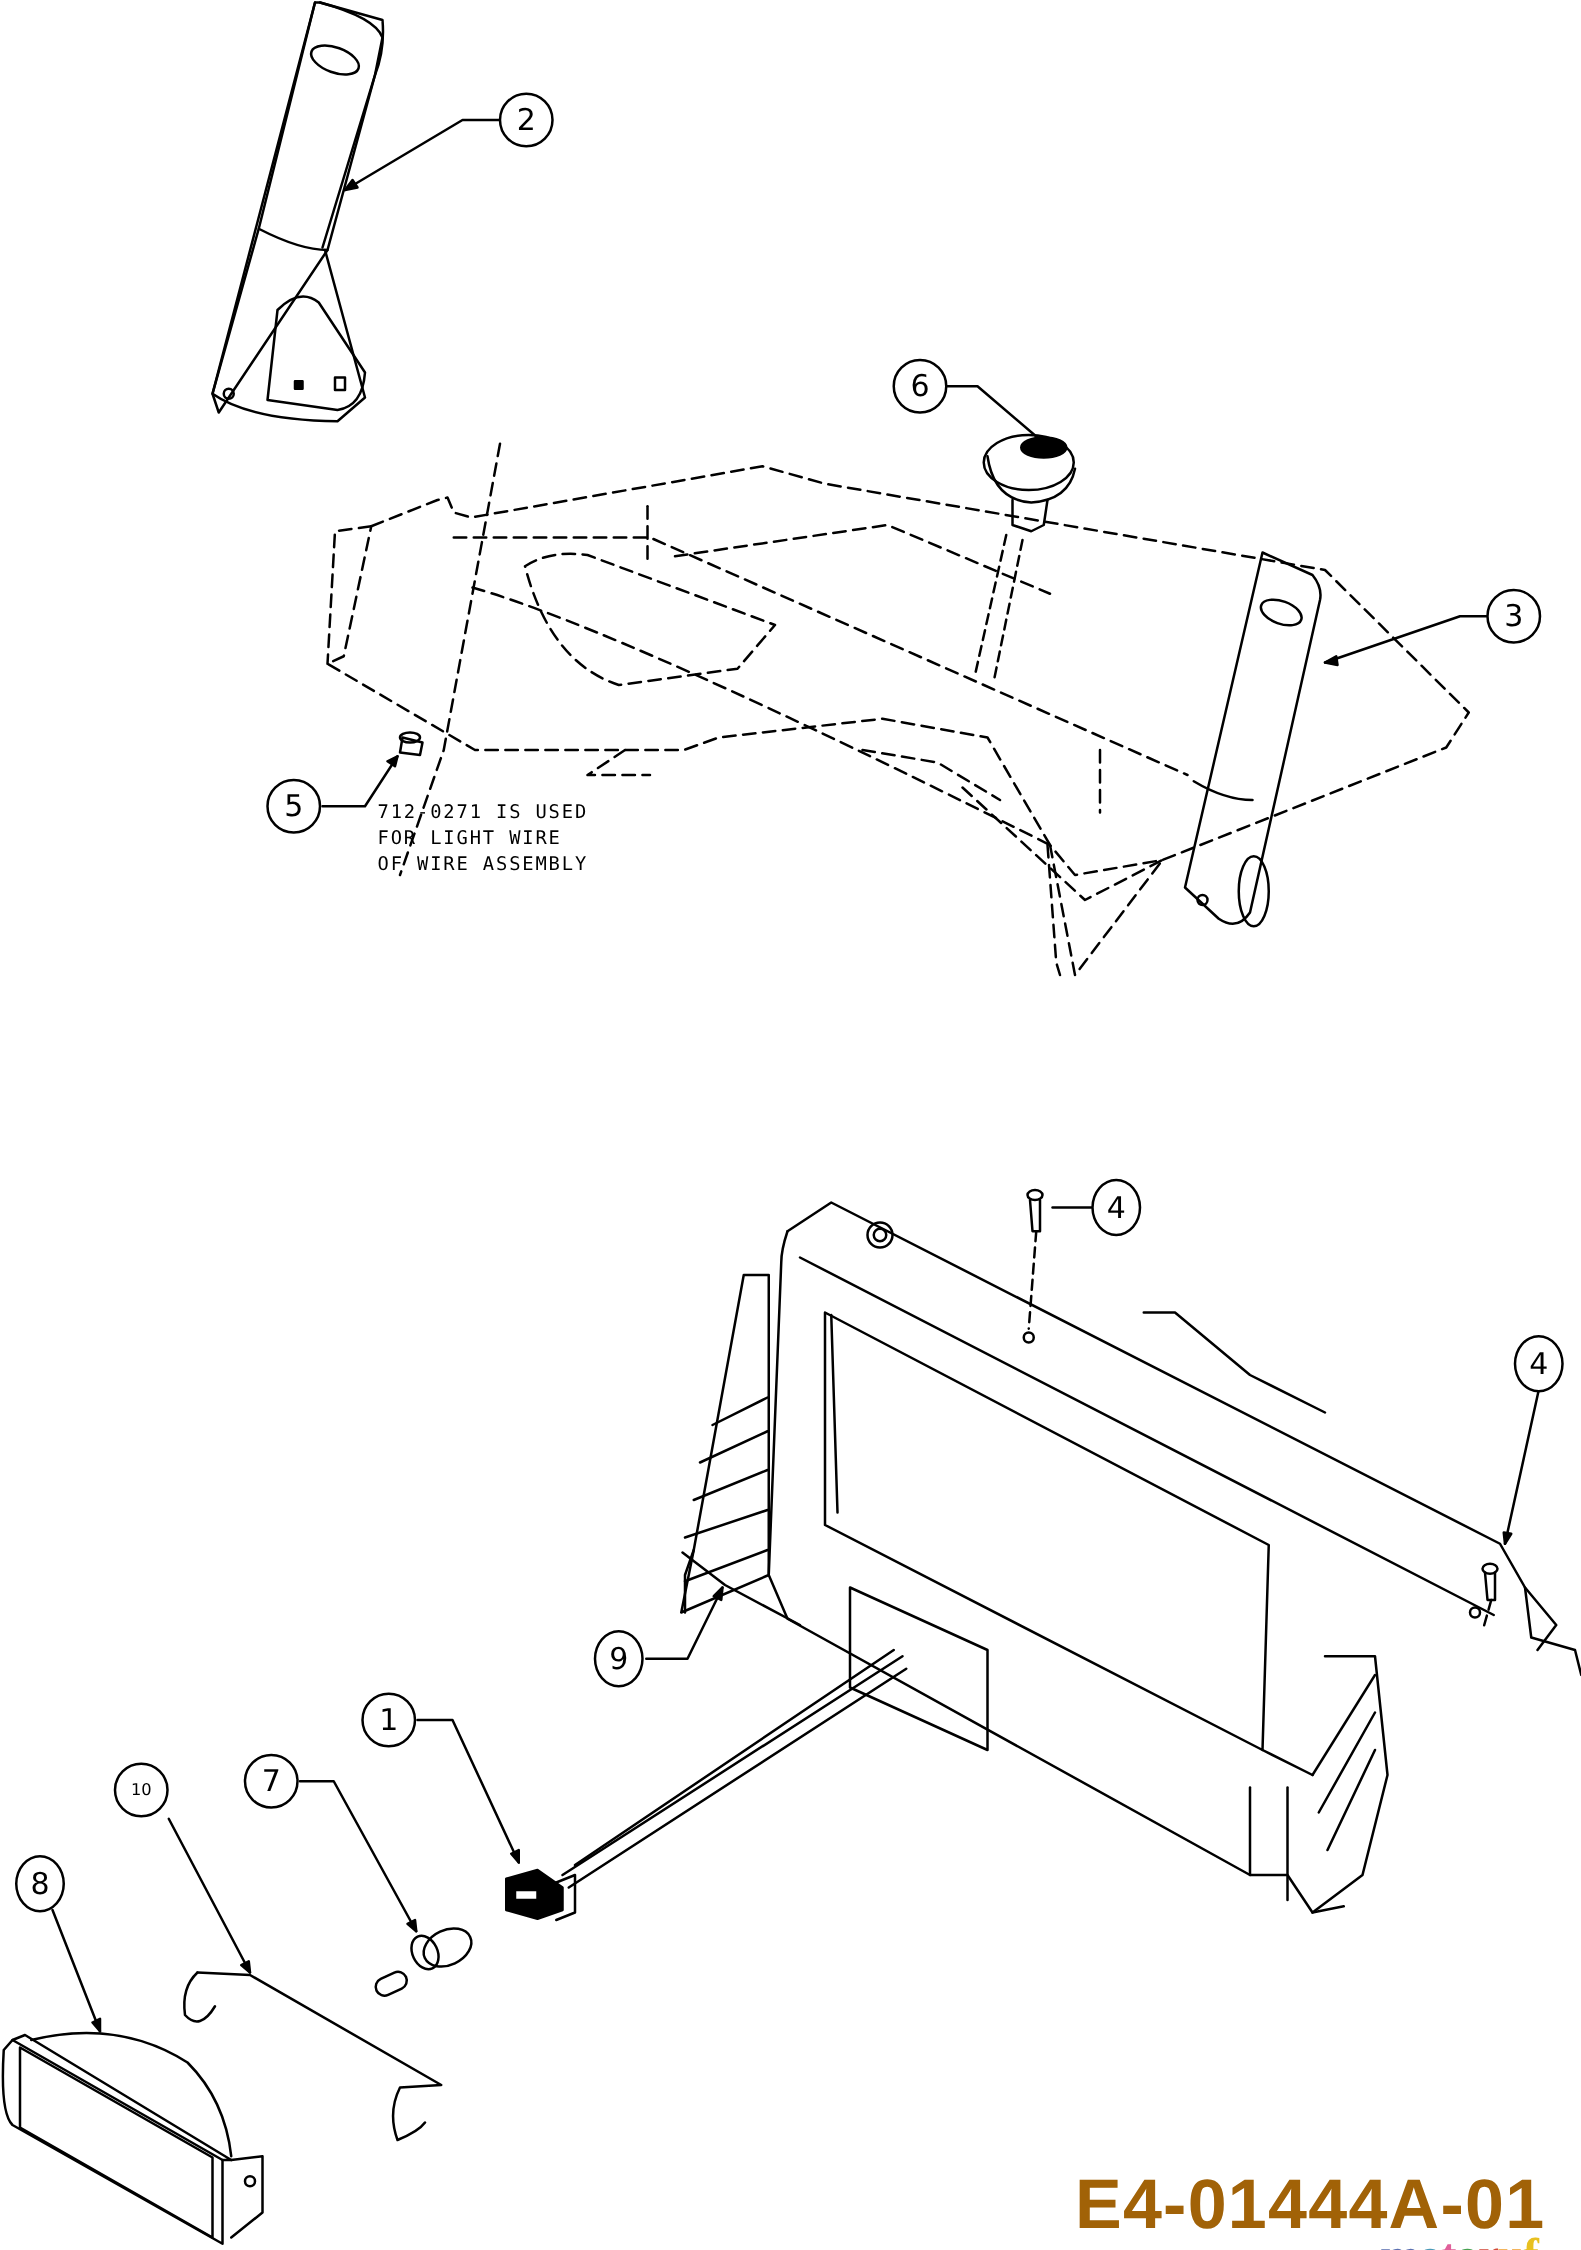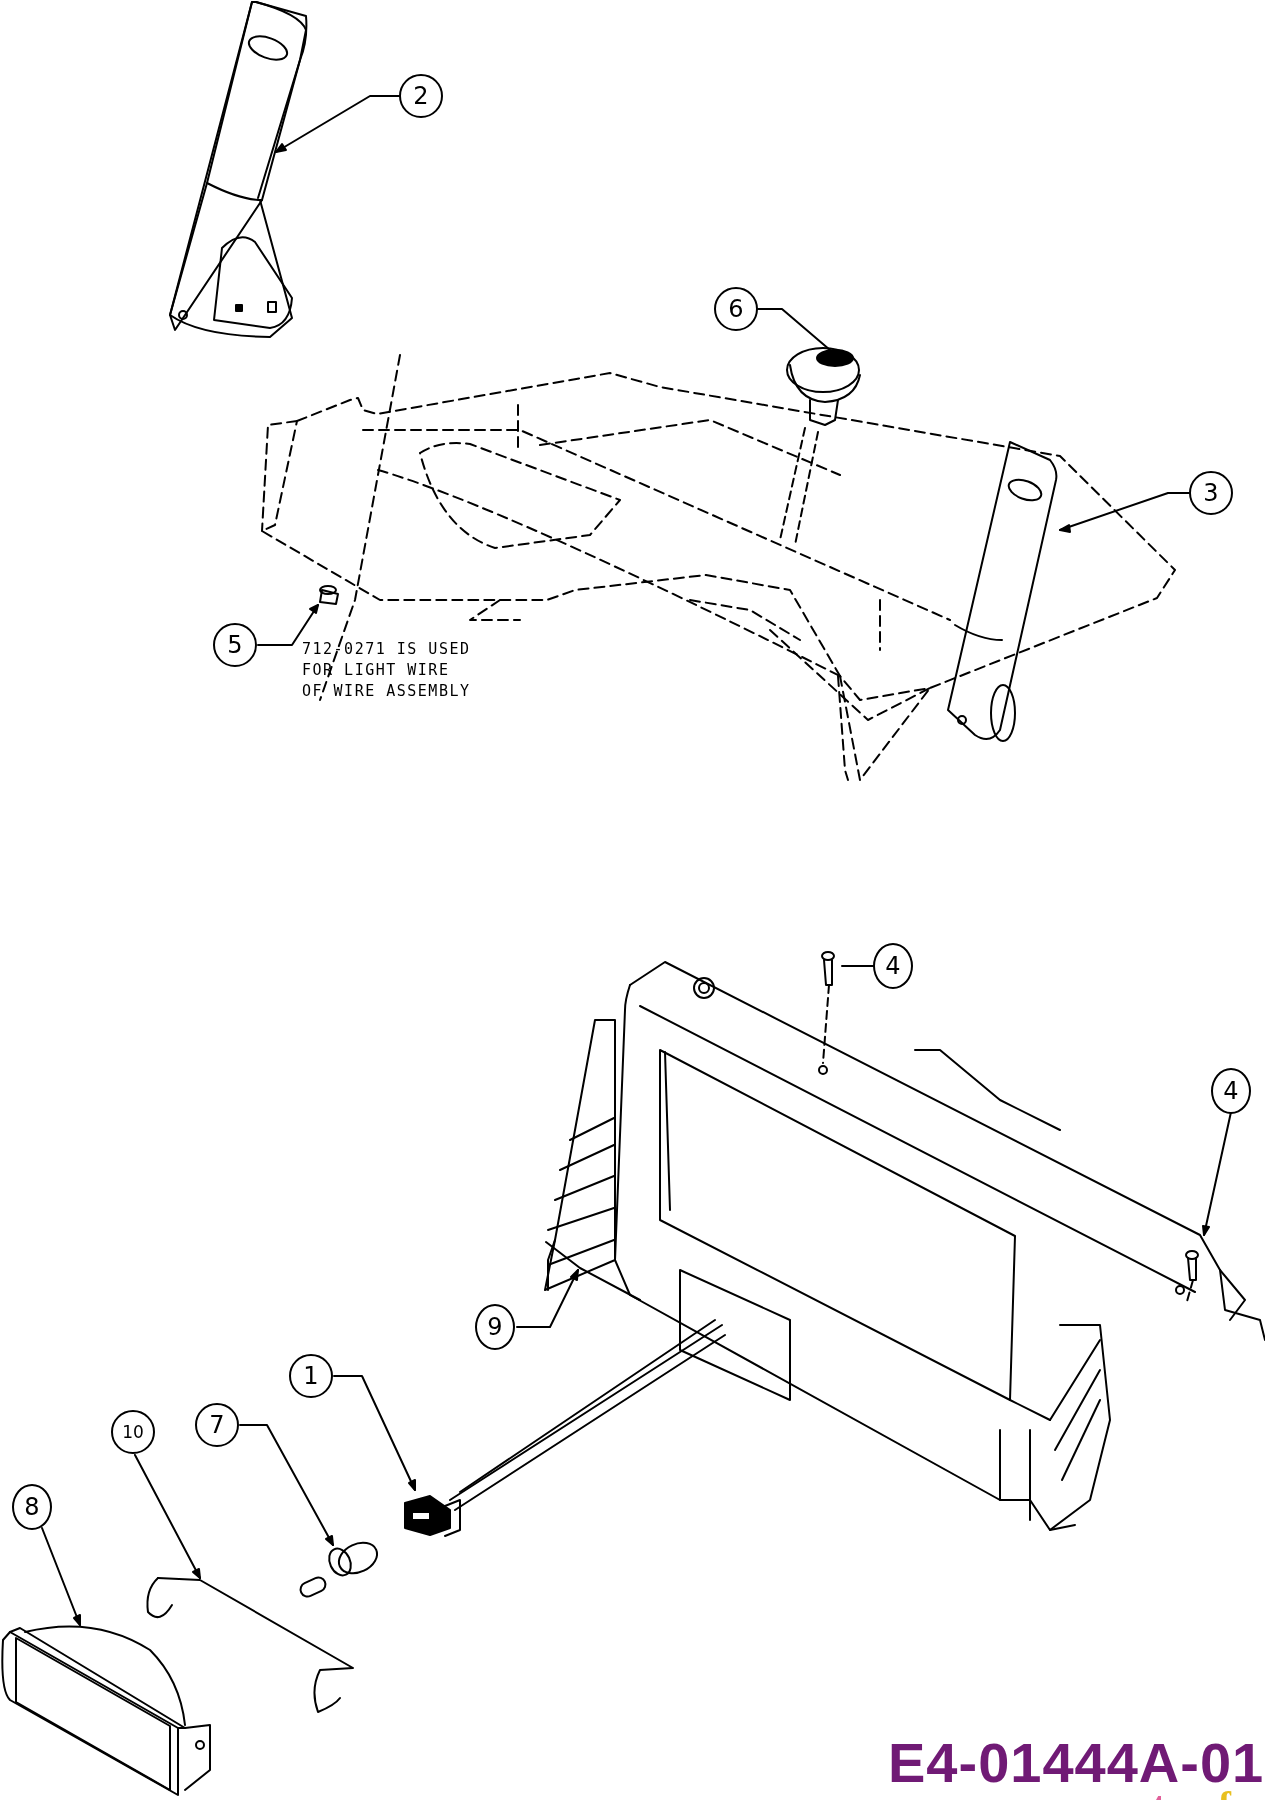--- a/index.html
+++ b/index.html
@@ -1,21 +1,21 @@
 <!DOCTYPE html>
 <html><head>
 <meta charset="utf-8">
 <style>
   html, body { margin:0; padding:0; background:#ffffff; }
   body { width:1265px; height:1800px; position:relative; overflow:hidden; font-family:"DejaVu Sans", sans-serif; }
   #drawing { position:absolute; left:0; top:0; width:1265px; height:1800px; }
   .callout { position:absolute; width:44px; height:44px; border:2px solid #000; border-radius:50%; box-sizing:border-box; display:flex; align-items:center; justify-content:center; font-family:"DejaVu Sans", sans-serif; font-size:24px; color:#000; background:#fff; }
   .callout.tall { width:40px; height:46px; border-radius:50%/50%; }
   .note { position:absolute; left:302px; top:639px; font-family:"DejaVu Sans Mono", monospace; font-size:15px; line-height:21px; color:#000; letter-spacing:1.5px; white-space:pre; }
-  .code { position:absolute; left:888px; top:1730px; font-family:"Liberation Sans", sans-serif; font-size:56px; font-weight:bold; color:#701a75; letter-spacing:1px; }
+  .code { position:absolute; left:860px; top:1730px; font-family:"Liberation Sans", sans-serif; font-size:56px; font-weight:bold; color:#a16207; letter-spacing:1px; }
   .wm { position:absolute; left:1104px; top:1755px; font-family:"Liberation Serif", serif; font-size:38px; font-weight:bold; letter-spacing:-1px;margin-top:28px; }
   .wm .de { font-size:16px; font-weight:normal; color:#666; letter-spacing:0; }
 </style>
 </head>
 <body>
 
 <svg id="drawing" viewBox="0 0 1265 1800" xmlns="http://www.w3.org/2000/svg" fill="none" stroke="#000" stroke-width="2" stroke-linejoin="round" stroke-linecap="round">
 
   <g>
     <path d="M256 2 L306 16 Q308 40 300 60 L262 200 L175 330 L170 315 L252 2 Z"></path>
@@ -166,21 +166,21 @@
 
 <div class="callout" style="left:399px;top:74px;">2</div>
 <div class="callout" style="left:714px;top:287px;">6</div>
 <div class="callout" style="left:1189px;top:471px;">3</div>
 <div class="callout" style="left:213px;top:623px;">5</div>
 <div class="callout tall" style="left:873px;top:943px;">4</div>
 <div class="callout tall" style="left:1211px;top:1068px;">4</div>
 <div class="callout tall" style="left:475px;top:1304px;">9</div>
 <div class="callout" style="left:289px;top:1354px;">1</div>
 <div class="callout" style="left:195px;top:1403px;">7</div>
-<div class="callout" style="left:111px;top:1410px;font-size:17px;">10</div>
+<div class="callout" style="left:91px;top:1410px;font-size:13px;">10</div>
 <div class="callout tall" style="left:12px;top:1484px;">8</div>
 
 <div class="note"><div>712-0271 IS USED</div><div>FOR LIGHT WIRE</div><div>OF WIRE ASSEMBLY</div></div>
 
 <div class="code">E4-01444A-01</div>
 
 <div class="wm">
   <span style="color:#5a6fb0">m</span><span style="color:#4a9ab8">o</span><span style="color:#e0609a">t</span><span style="color:#45a050">o</span><span style="color:#d24a3a">r</span><span style="color:#f0a030">u</span><span style="color:#e8c020">f</span><span class="de">.de</span>
 </div>
 

